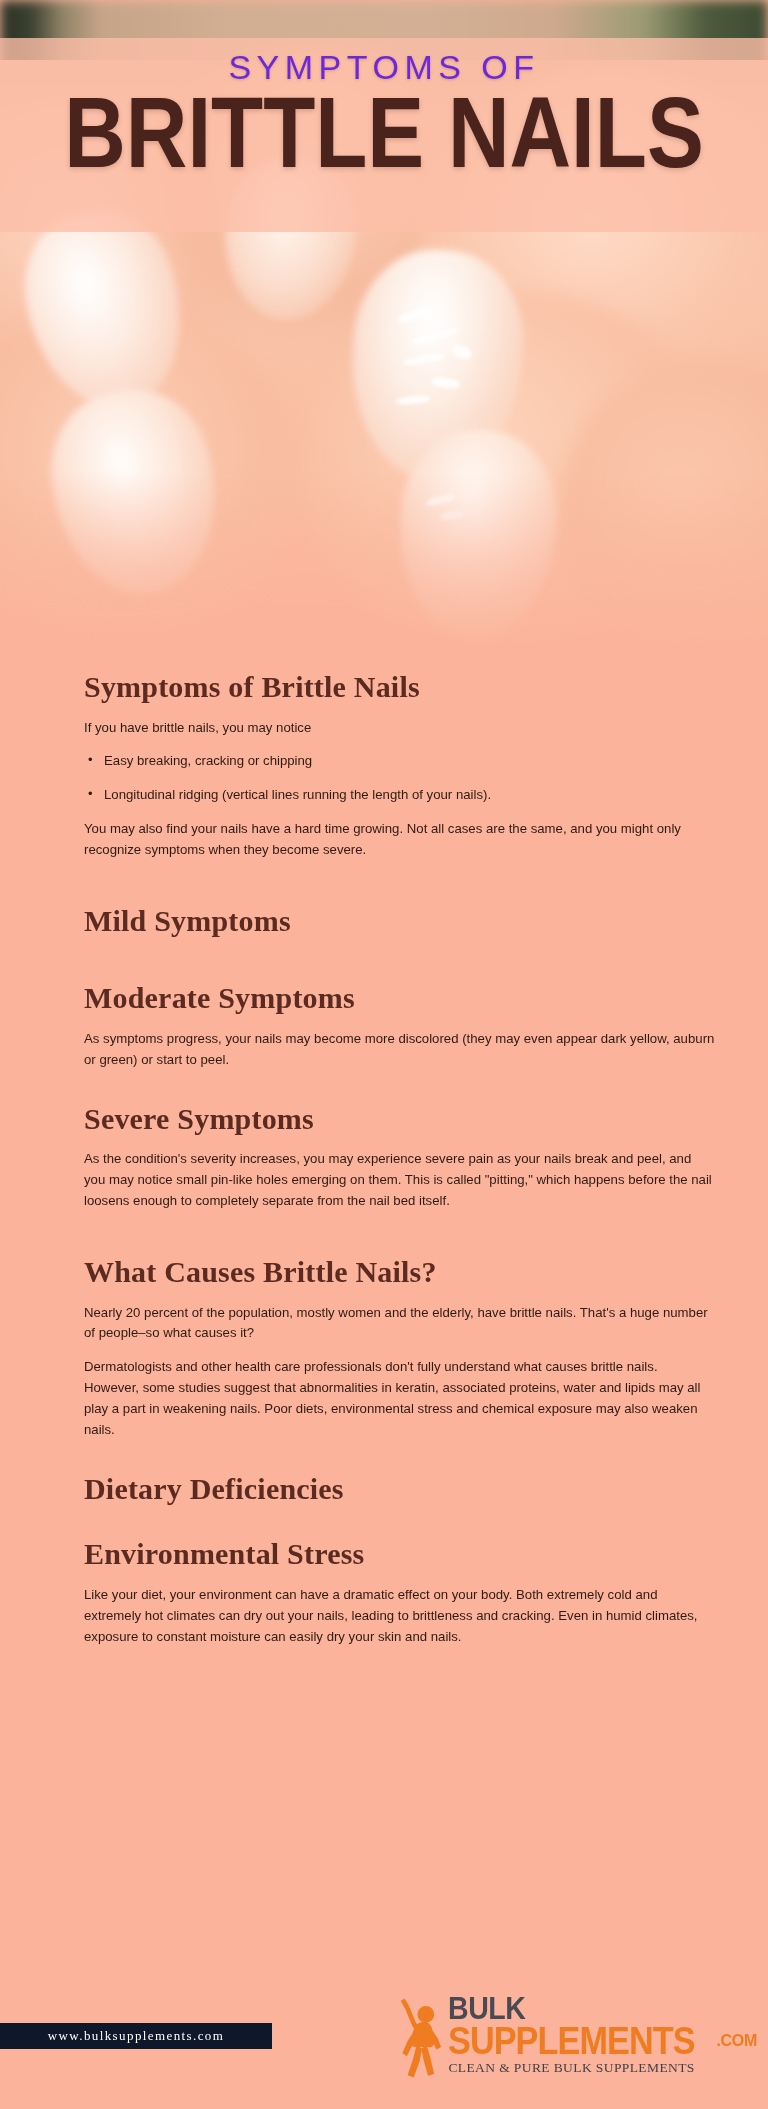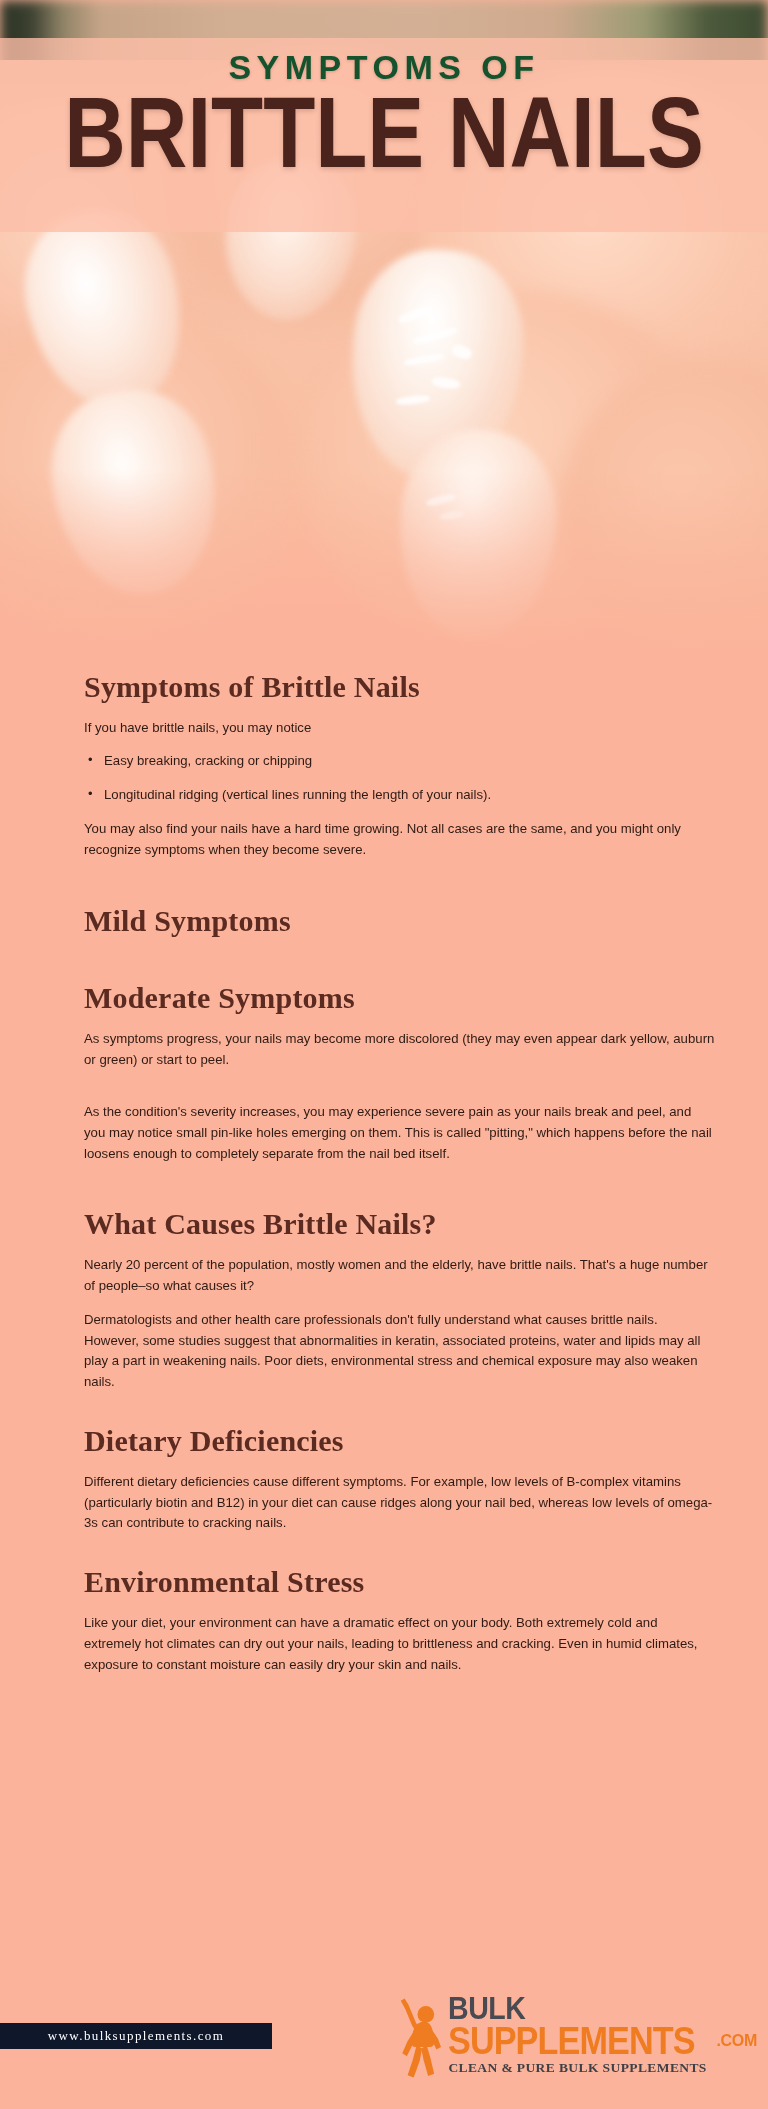--- a/index.html
+++ b/index.html
@@ -151,22 +151,22 @@
   }
 
   .title-eyebrow {
     position: absolute;
     top: 48px; left: 0; width: 768px;
     z-index: 6;
     text-align: center;
     font-family: "Liberation Sans", sans-serif;
     font-size: 34px;
     letter-spacing: 5.5px;
-    font-weight: 700;
-    color: #14532d;
+    font-weight: 400;
+    color: #6d28d9;
     text-shadow: 0 1px 3px rgba(120,60,40,.28);
   }
 
   .title-main {
     position: absolute;
     top: 80px; left: 0; width: 768px;
     z-index: 6;
     text-align: center;
     font-family: "Liberation Sans", sans-serif;
     font-size: 82px;
@@ -301,21 +301,21 @@
   .logo-com {
     font-family: "Liberation Sans", sans-serif;
     font-weight: 700;
     font-size: 16px;
     color: #f07c22;
     letter-spacing: -.3px;
     margin-left: -6px;
   }
   .logo-tag {
     font-family: "Liberation Serif", serif;
-    font-weight: 700;
+    font-weight: 400;
     font-size: 13.5px;
     letter-spacing: .4px;
     color: #3f3f46;
     margin-top: 2px;
   }
 </style>
 </head>
 <body>
 
 <div class="infographic">
@@ -376,36 +376,36 @@
     <div class="gap-lg"></div>
 
     <div class="section">
       <h2 class="heading">Moderate Symptoms</h2>
       <p class="body-text">As symptoms progress, your nails may become more discolored (they may even appear dark yellow, auburn or green) or start to peel.</p>
     </div>
 
     <div class="gap-md"></div>
 
     <div class="section">
+      <h2 class="heading">Severe Symptoms</h2>
       <p class="body-text">As the condition's severity increases, you may experience severe pain as your nails break and peel, and you may notice small pin-like holes emerging on them. This is called "pitting," which happens before the nail loosens enough to completely separate from the nail bed itself.</p>
     </div>
 
     <div class="gap-lg"></div>
 
     <div class="section">
       <h2 class="heading">What Causes Brittle Nails?</h2>
       <p class="body-text">Nearly 20 percent of the population, mostly women and the elderly, have brittle nails. That's a huge number of people–so what causes it?</p>
       <p class="body-text">Dermatologists and other health care professionals don't fully understand what causes brittle nails. However, some studies suggest that abnormalities in keratin, associated proteins, water and lipids may all play a part in weakening nails. Poor diets, environmental stress and chemical exposure may also weaken nails.</p>
     </div>
 
     <div class="gap-md"></div>
 
     <div class="section">
       <h2 class="heading">Dietary Deficiencies</h2>
-      <p class="body-text">Different dietary deficiencies cause different symptoms. For example, low levels of B-complex vitamins (particularly biotin and B12) in your diet can cause ridges along your nail bed, whereas low levels of omega-3s can contribute to cracking nails.</p>
     </div>
 
     <div class="gap-md"></div>
 
     <div class="section">
       <h2 class="heading">Environmental Stress</h2>
       <p class="body-text">Like your diet, your environment can have a dramatic effect on your body. Both extremely cold and extremely hot climates can dry out your nails, leading to brittleness and cracking. Even in humid climates, exposure to constant moisture can easily dry your skin and nails.</p>
     </div>
 
   </div>

